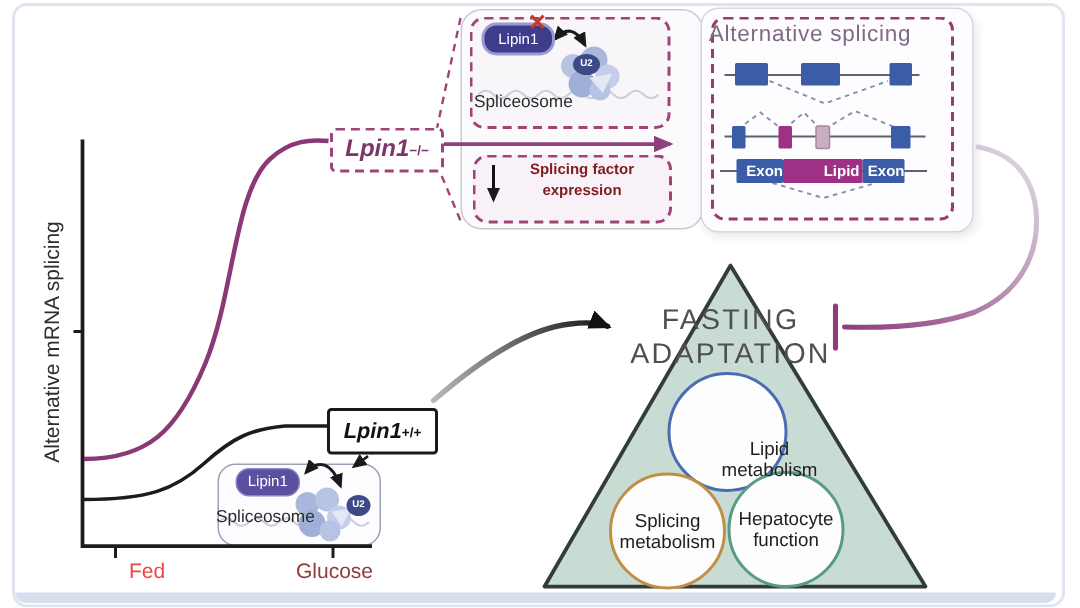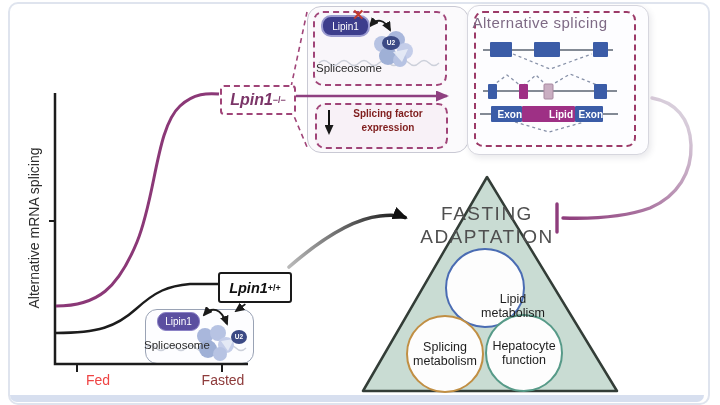--- a/index.html
+++ b/index.html
@@ -169,21 +169,21 @@
     </g>
 
     <polygon points="487,177 363,391 617,391" stroke-width="2.5" stroke-linejoin="round" stroke="#333d37" fill="#c9dcd3"></polygon>
     <circle cx="485" cy="288" r="39" fill="#fdfdfd" stroke-width="2" stroke="#4a6cb3"></circle>
     <circle cx="445" cy="354" r="38" fill="#fdfdfd" stroke-width="2" stroke="#c18f44"></circle>
     <circle cx="524" cy="353" r="38" fill="#fdfdfd" stroke-width="2" stroke="#579a88"></circle>
   </svg>
 
   <div class="abs z3" id="y-label">Alternative mRNA splicing</div>
   <div class="abs z3" id="lbl-fed">Fed</div>
-  <div class="abs z3" id="lbl-fasted">Fasted</div>
+  <div class="abs z3" id="lbl-fasted">Glucose</div>
 
   <div class="abs z3" id="box-ko">
     <span>Lpin1</span>
       <sup>−/−</sup>
   </div>
   <div class="abs z3" id="box-wt">
     <span>Lpin1</span>
       <sup>+/+</sup>
   </div>
 

